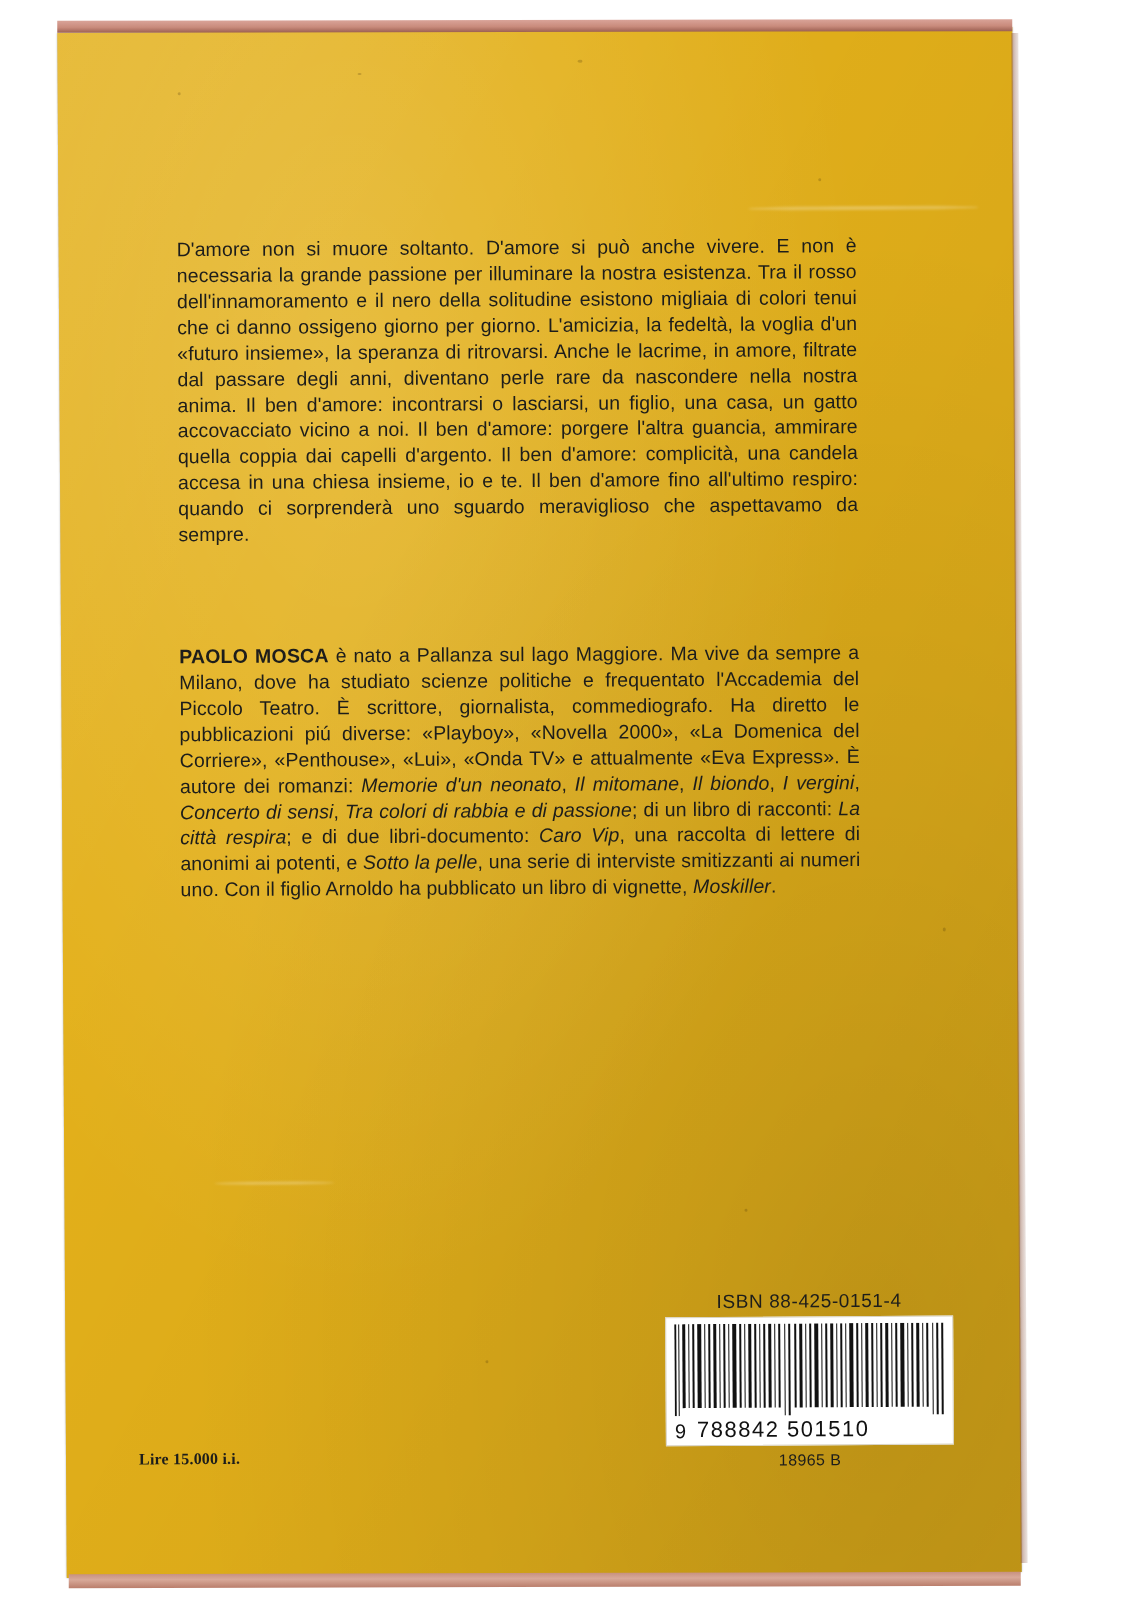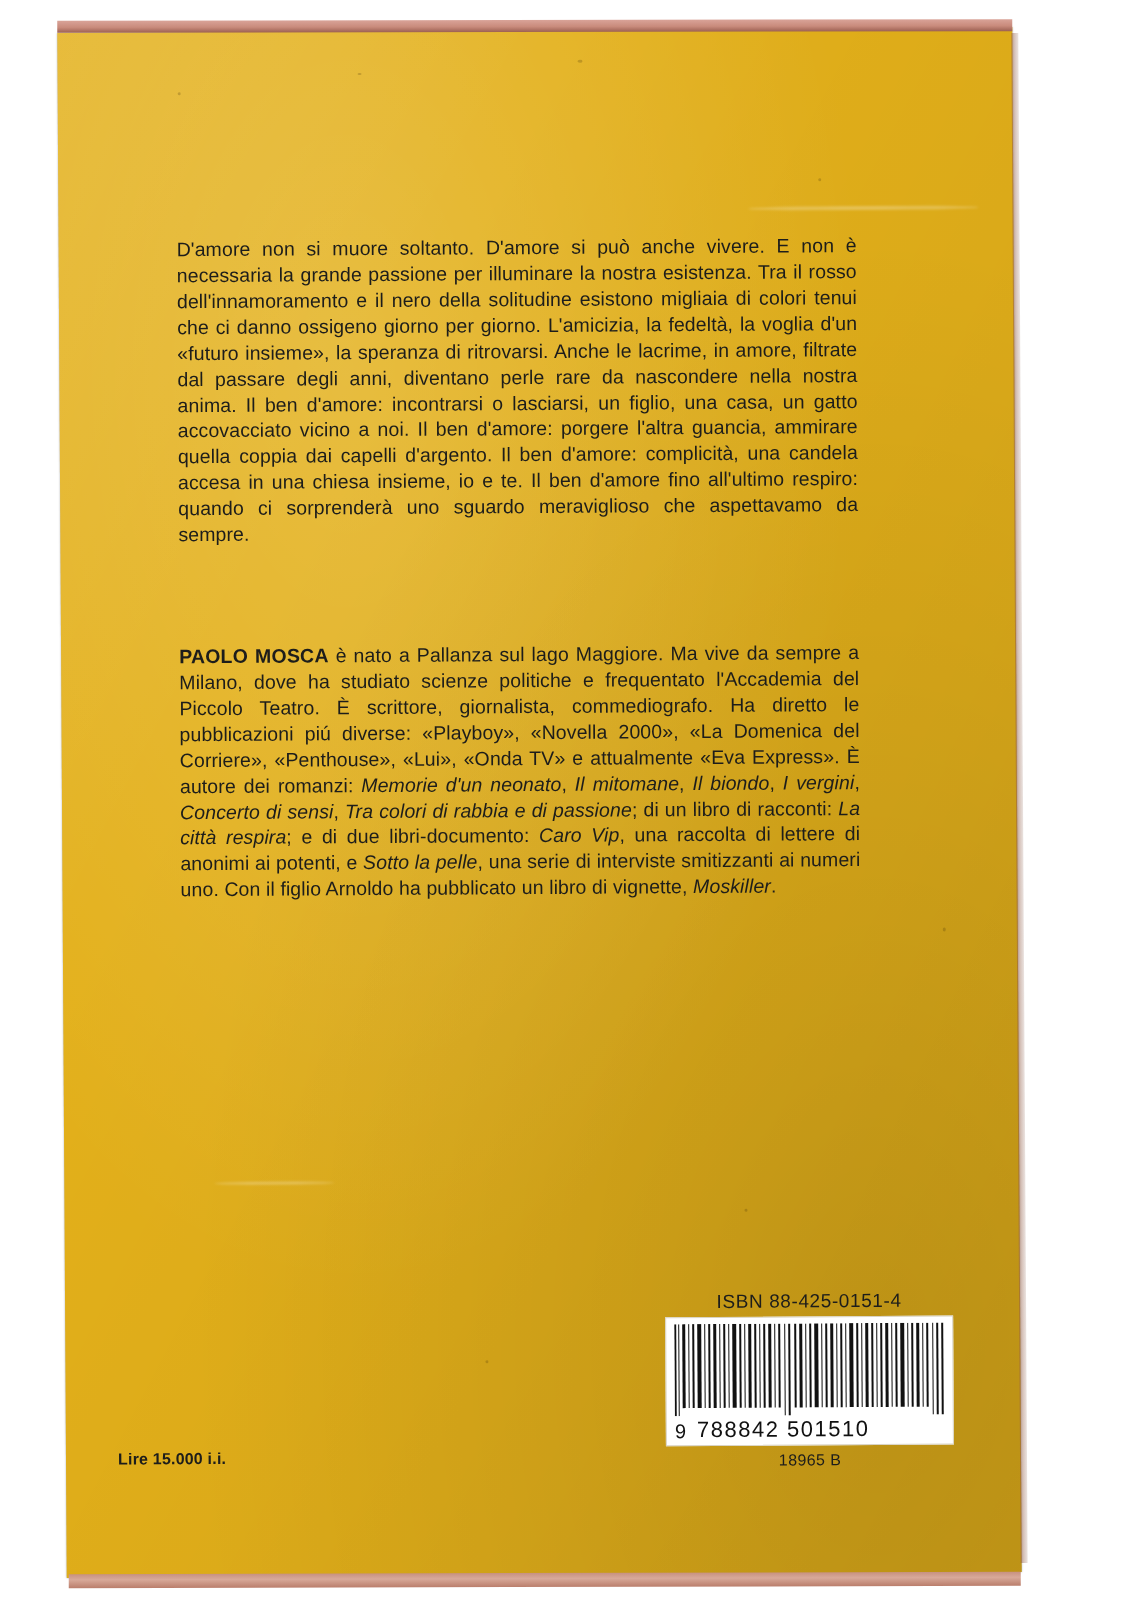--- a/index.html
+++ b/index.html
@@ -79,26 +79,27 @@
   #blurb { top: 205px; }
   #bio   { top: 612px; }
 
   #bio .author-name { letter-spacing: 0.2px; font-weight: bold; }
 
   .it { font-style: italic; }
 
   
   #price {
     position: absolute;
-    left: 52px;
+    left: 73px;
     top: 1418px;
     font-size: 16px;
     font-weight: bold;
     color: #1d1d1b;
     letter-spacing: 0.2px;
+    font-family: Liberation Serif, serif;
   }
 
   
   #barcode-block {
     position: absolute;
     left: 600px;
     top: 1262px;
     width: 288px;
   }
   #isbn-text {

